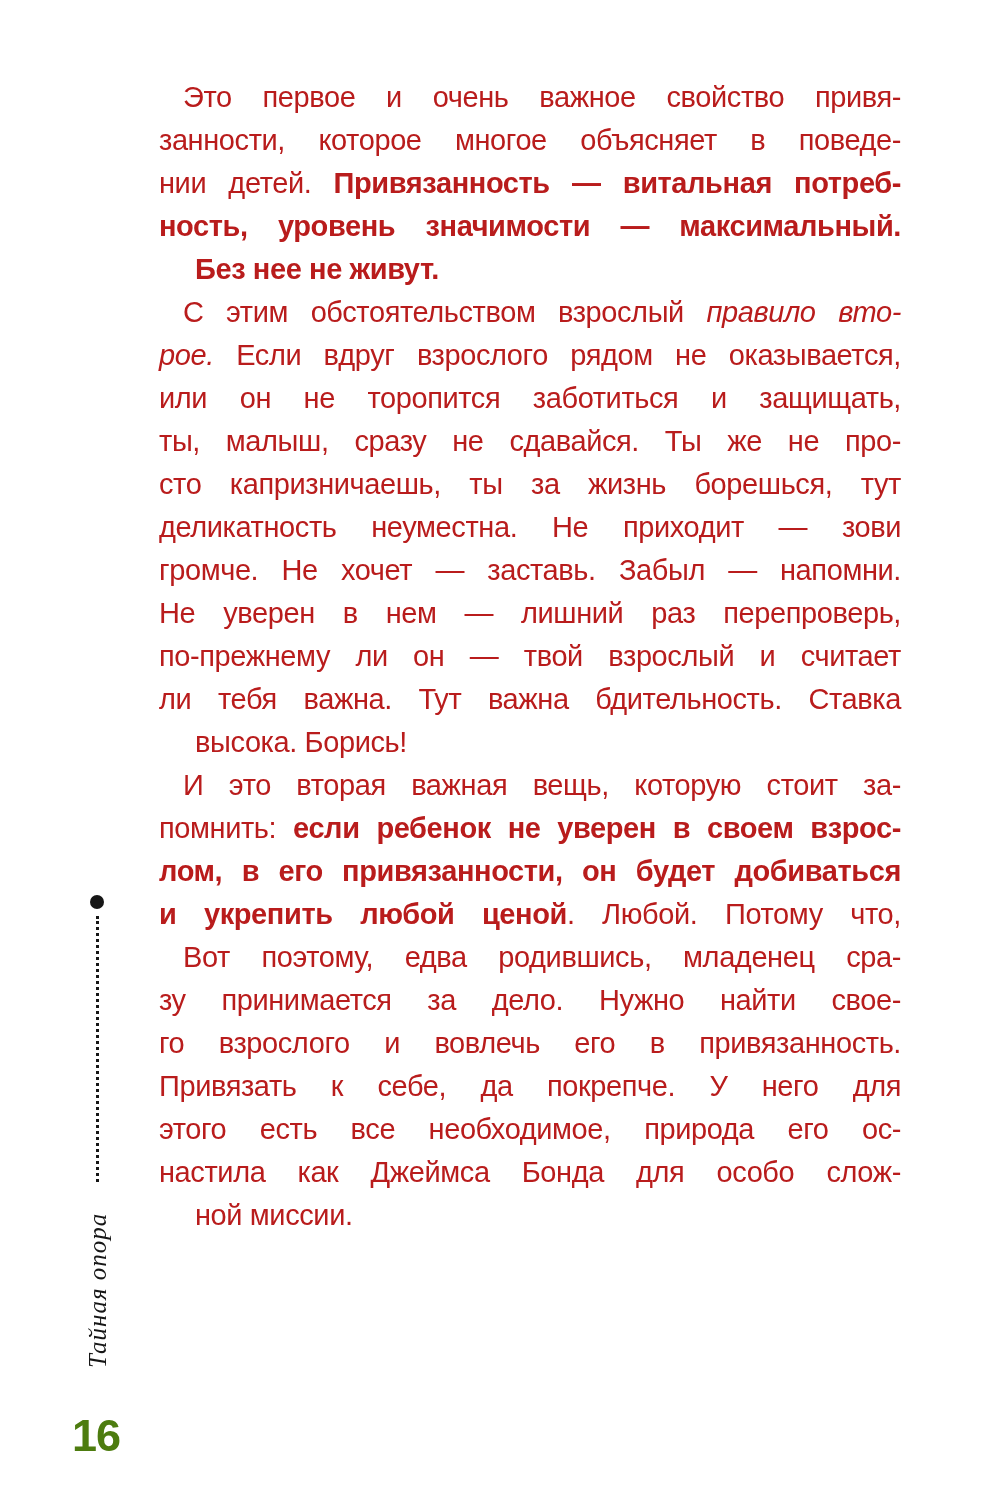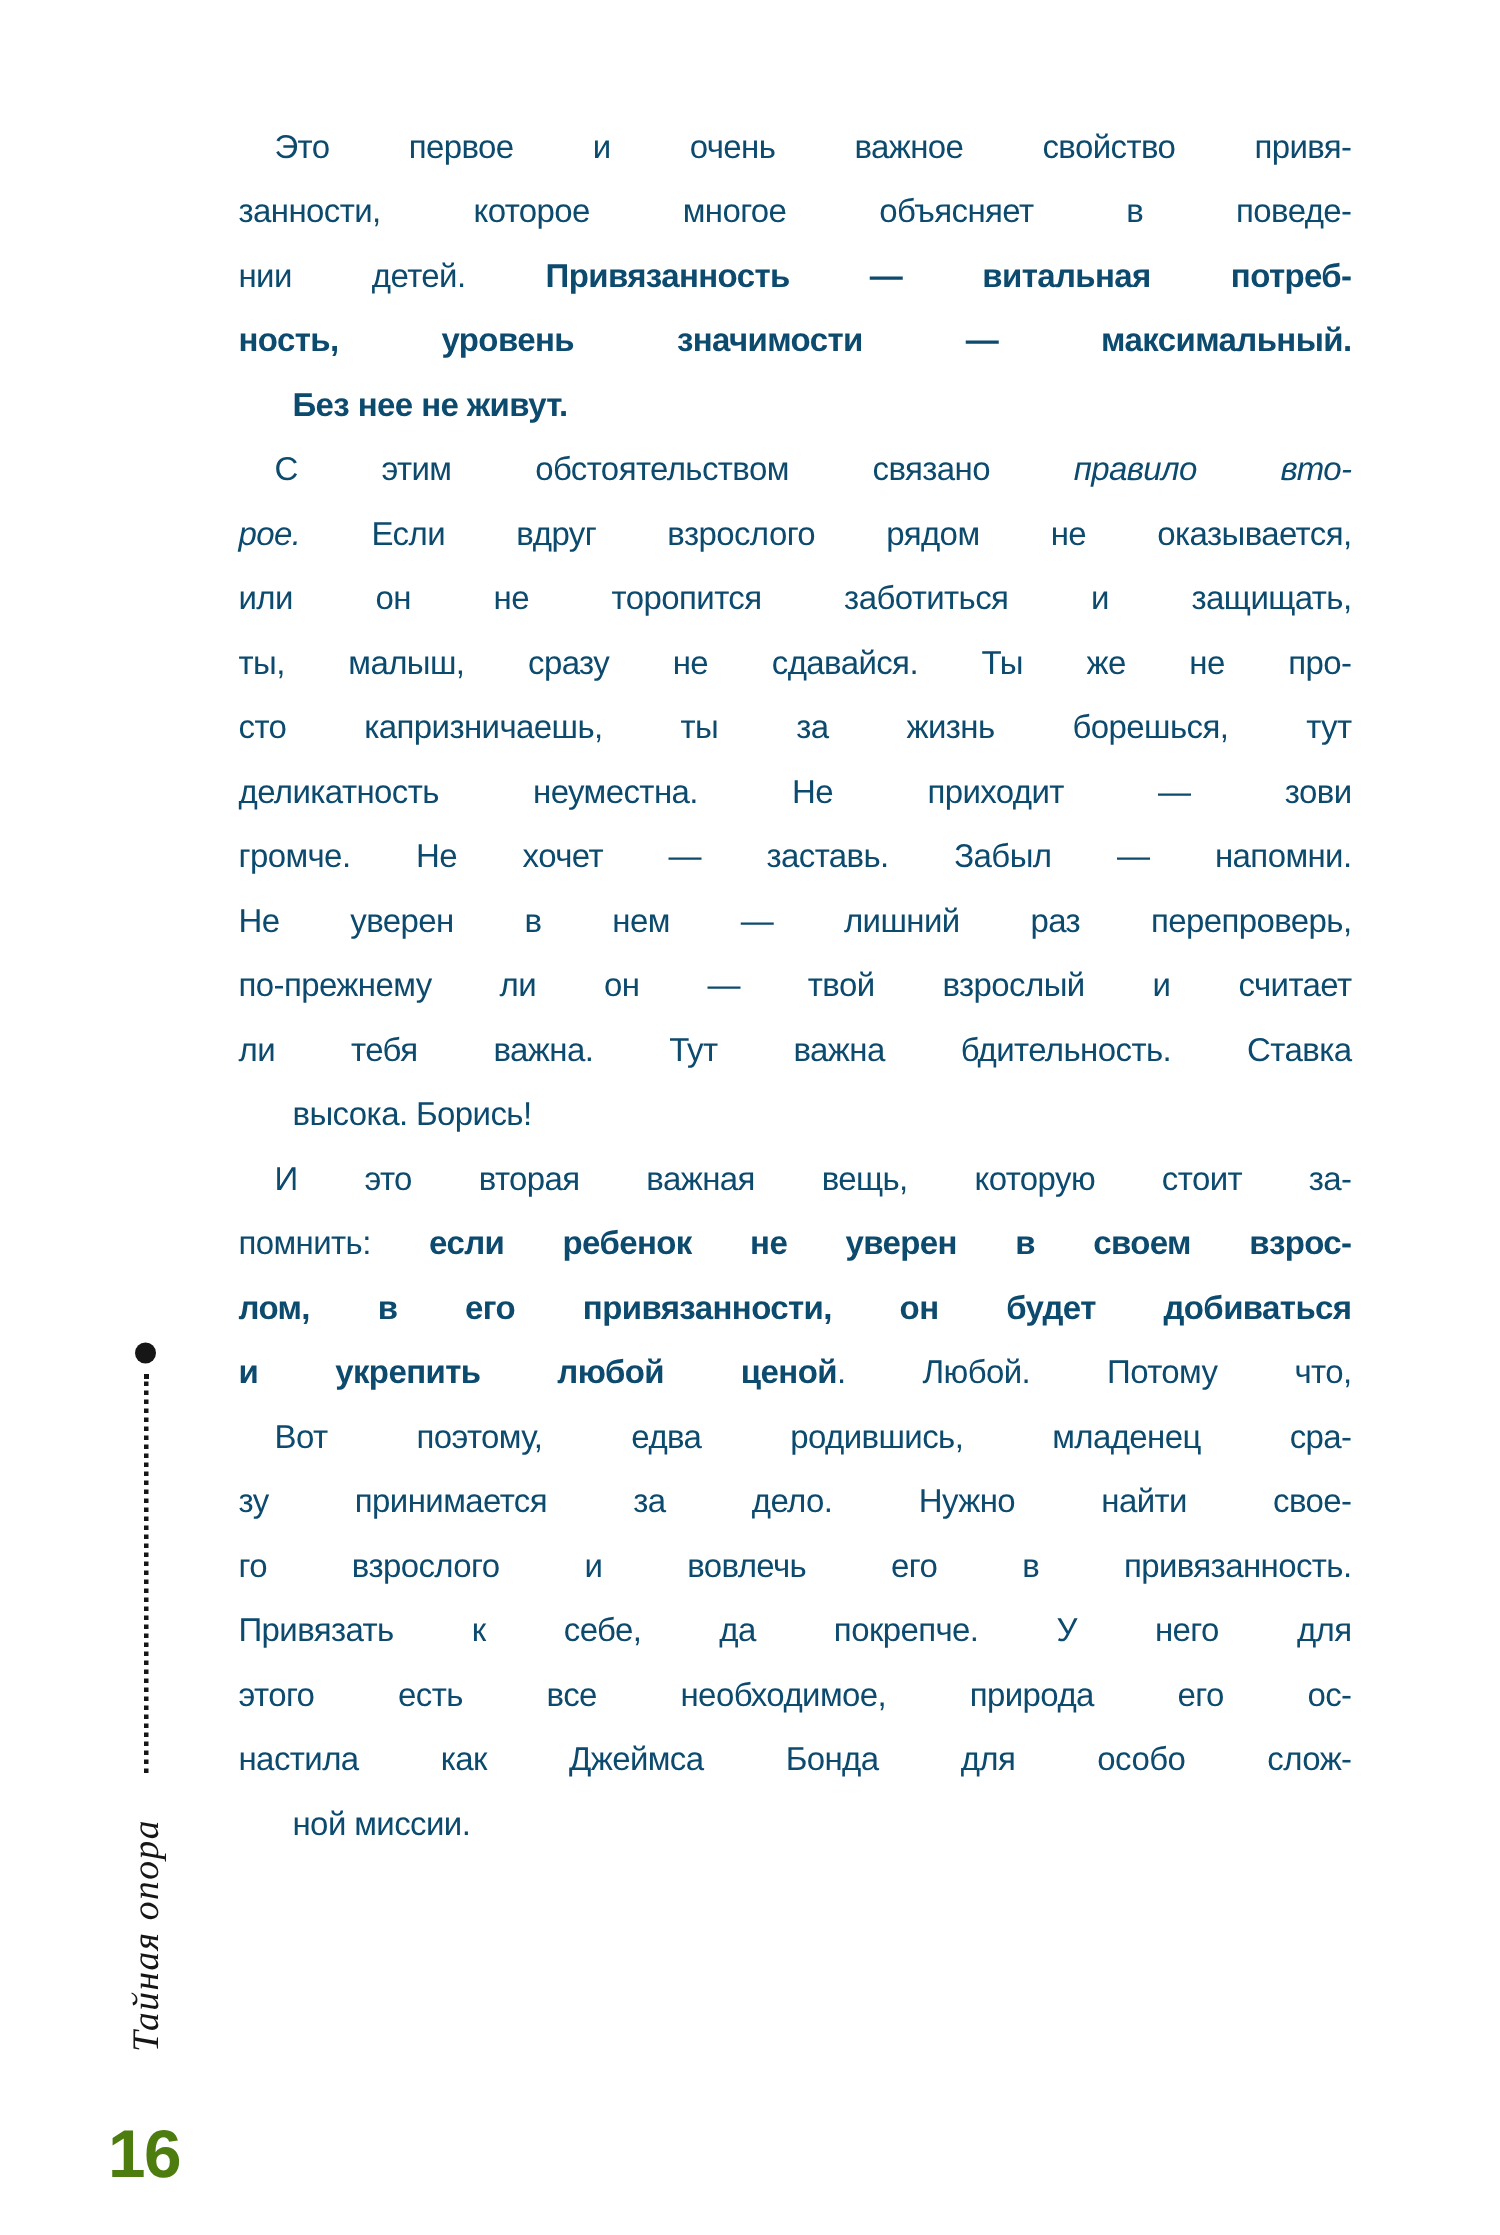--- a/index.html
+++ b/index.html
@@ -12,27 +12,27 @@
     overflow: hidden;
   }
   .page { position: absolute; inset: 0; background: #ffffff; }
 
   
   .text-block {
     position: absolute;
     left: 159px; top: 76px; width: 742px;
   }
   .line {
-    font-size: 22px;
+    font-size: 29px;
     line-height: 43px;
     height: 43px;
     letter-spacing: -0.4px;
     text-align: justify;
     text-align-last: justify;
-    color: #0c4a6e;
+    color: #b91c1c;
   }
   .line.first { text-indent: 24px; }
   .line.last  { text-align-last: left; margin-left: 36px; }
   .line span.r { font-weight: normal; font-style: normal; }
   .line span.b { font-weight: bold; }
   .line span.i { font-style: italic; }
 
   
   .margin-dot {
     position: absolute;
@@ -71,21 +71,21 @@
 </head>
 <body>
 
 <div class="page">
   <div class="text-block">
       <div class="line first"><span class="r">Это первое и очень важное свойство привя-</span></div>
       <div class="line"><span class="r">занности, которое многое объясняет в поведе-</span></div>
       <div class="line"><span class="r">нии детей. </span><span class="b">Привязанность — витальная потреб-</span></div>
       <div class="line"><span class="b">ность, уровень значимости — максимальный.</span></div>
       <div class="line last"><span class="b">Без нее не живут.</span></div>
-      <div class="line first"><span class="r">С этим обстоятельством связано </span><span class="i">правило вто-</span></div>
+      <div class="line first"><span class="r">С этим обстоятельством взрослый </span><span class="i">правило вто-</span></div>
       <div class="line"><span class="i">рое.</span><span class="r"> Если вдруг взрослого рядом не оказывается,</span></div>
       <div class="line"><span class="r">или он не торопится заботиться и защищать,</span></div>
       <div class="line"><span class="r">ты, малыш, сразу не сдавайся. Ты же не про-</span></div>
       <div class="line"><span class="r">сто капризничаешь, ты за жизнь борешься, тут</span></div>
       <div class="line"><span class="r">деликатность неуместна. Не приходит — зови</span></div>
       <div class="line"><span class="r">громче. Не хочет — заставь. Забыл — напомни.</span></div>
       <div class="line"><span class="r">Не уверен в нем — лишний раз перепроверь,</span></div>
       <div class="line"><span class="r">по-прежнему ли он — твой взрослый и считает</span></div>
       <div class="line"><span class="r">ли тебя важна. Тут важна бдительность. Ставка</span></div>
       <div class="line last"><span class="r">высока. Борись!</span></div>

